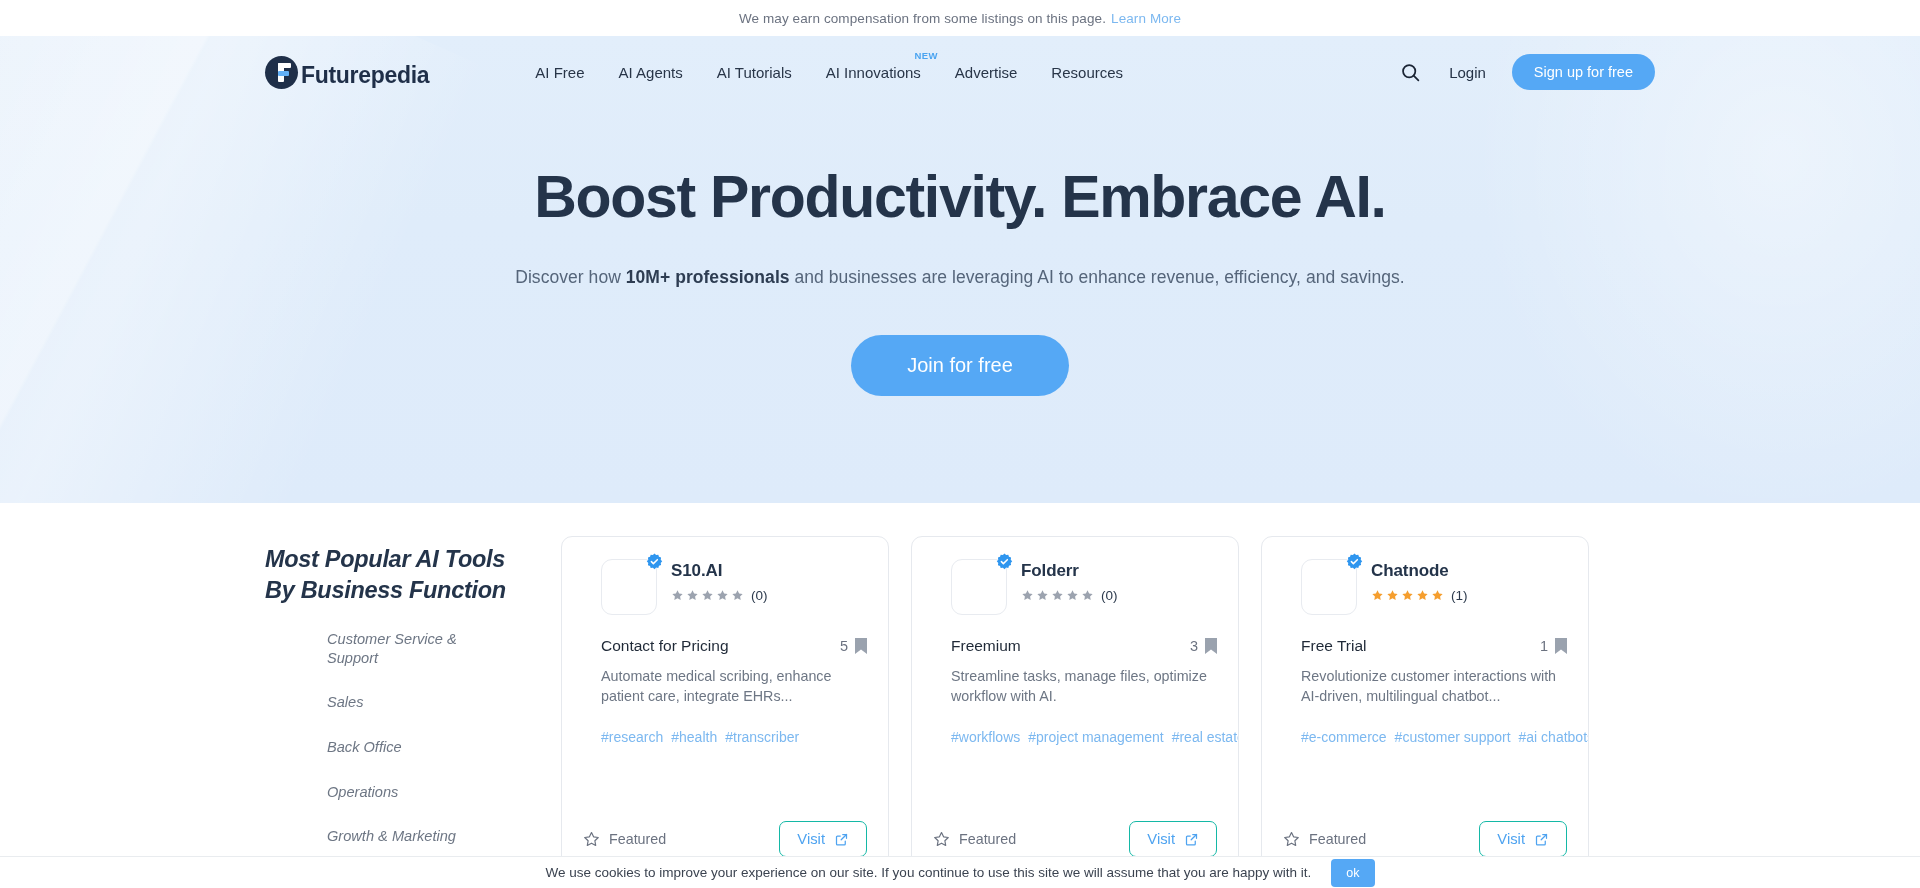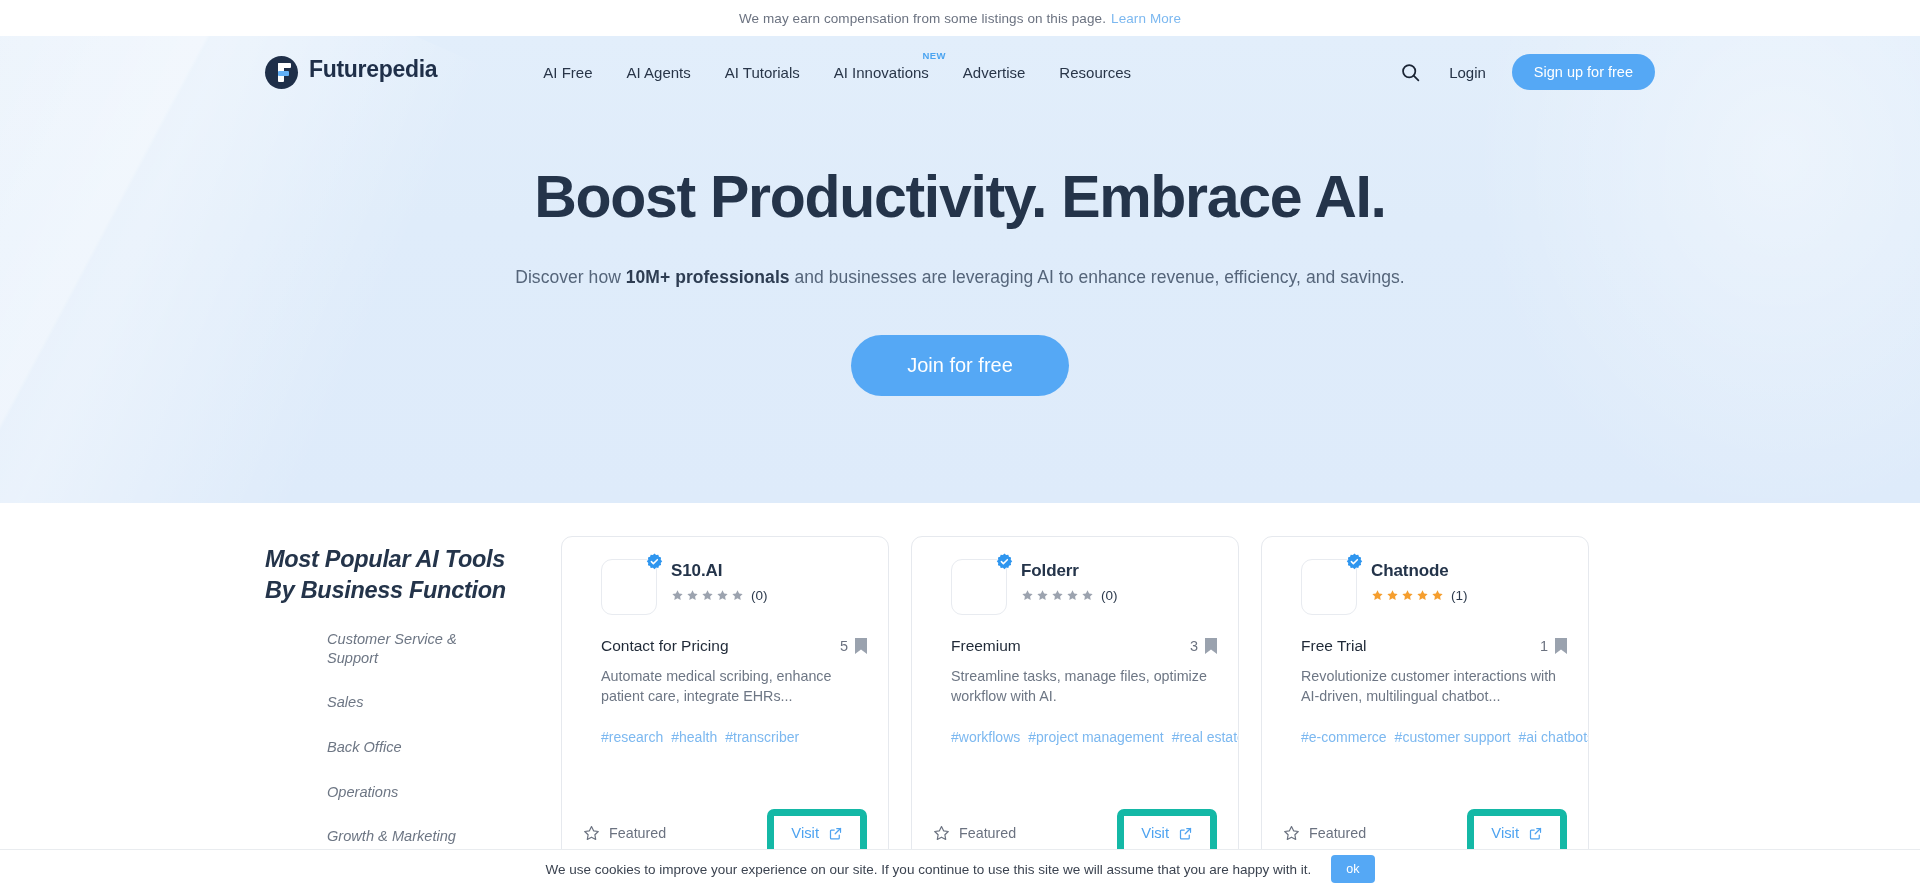--- a/index.html
+++ b/index.html
@@ -58,21 +58,21 @@
 
   
   .nav {
     position: relative;
     z-index: 4;
     height: 72px;
     display: flex;
     align-items: center;
     padding: 0 265px 0 265px;
   }
-  .brand { display: flex; align-items: flex-start; gap: 11px; cursor: pointer; }
+  .brand { display: flex; align-items: flex-end; gap: 3px; cursor: pointer; }
   .brand-mark {
     width: 33px; height: 33px; border-radius: 50%;
     background: #1f2f49;
     position: relative;
     flex: none;
   }
   .brand-mark .f-stem {
     position: absolute; left: 12.5px; top: 7px;
     width: 6.5px; height: 19px; border-radius: 1px;
     background: #ffffff;
@@ -269,35 +269,35 @@
     padding-bottom: 18px;
   }
   .featured {
     display: flex; align-items: center; gap: 9px;
     font-size: 14.3px; color: #6b7280;
     cursor: pointer;
   }
   .visit-btn {
     margin-left: auto;
     display: flex; align-items: center; gap: 9px;
-    border: 7px solid #14b8a6;
+    border: 1px solid #14b8a6;
     border-radius: 7px;
     color: #4ea3f0;
     background: #fff;
     font-size: 14.8px;
     font-family: inherit;
     padding: 9px 17px;
     cursor: pointer;
   }
 
   
   .cookie-bar {
     position: absolute;
     left: 0; right: 0; bottom: 0;
-    height: 39px;
+    height: 32px;
     background: #ffffff;
     border-top: 1px solid #e9ecef;
     display: flex;
     align-items: center;
     justify-content: center;
     gap: 20px;
     z-index: 20;
   }
   .cookie-text { font-size: 13.5px; color: #3b4350; }
   .cookie-ok {

